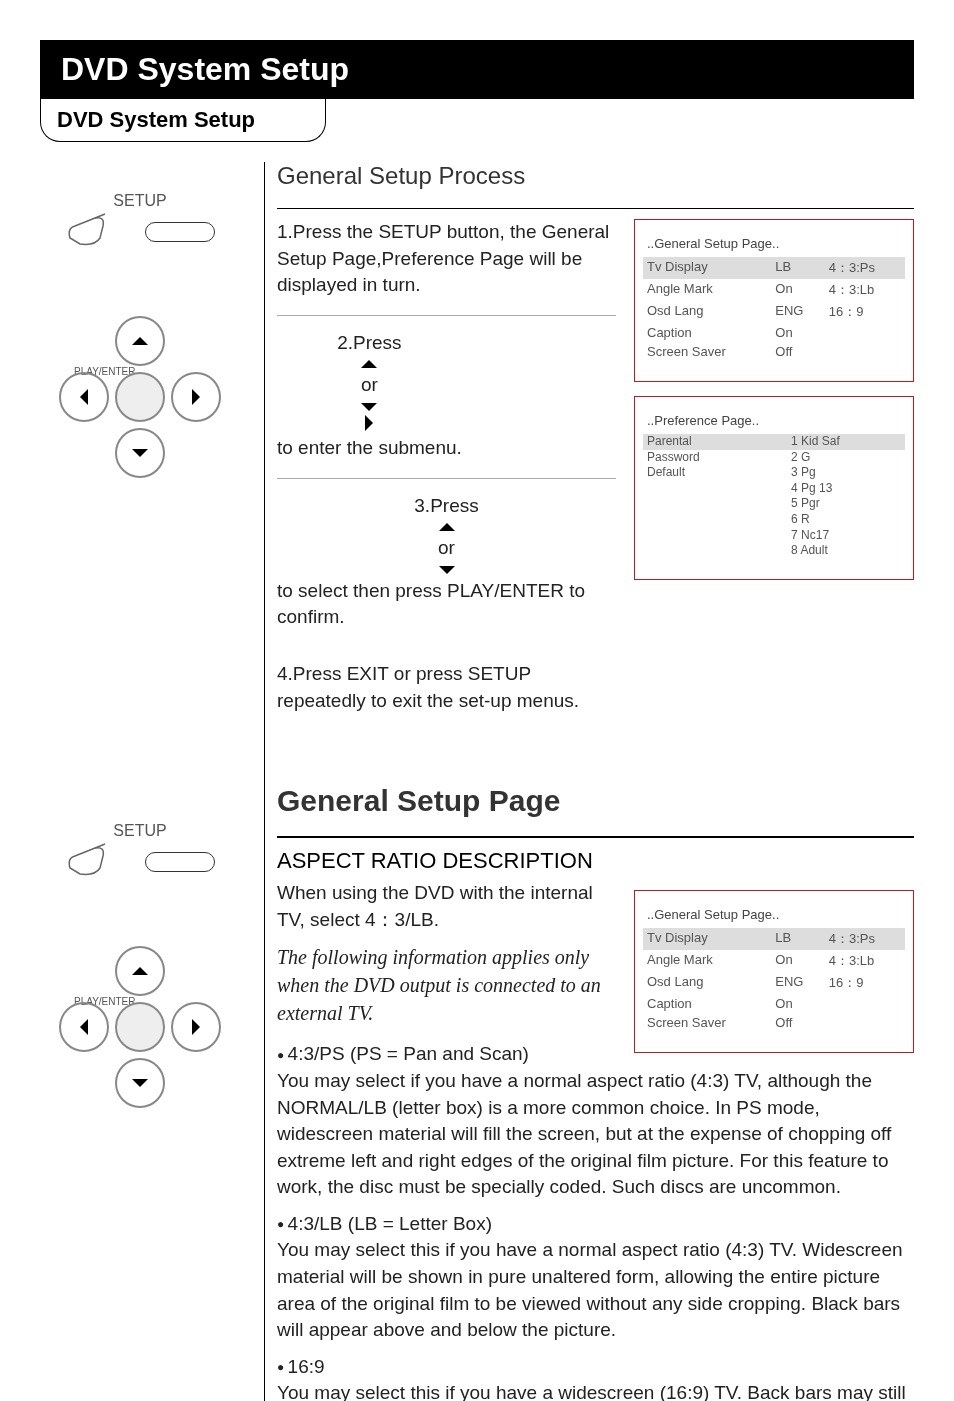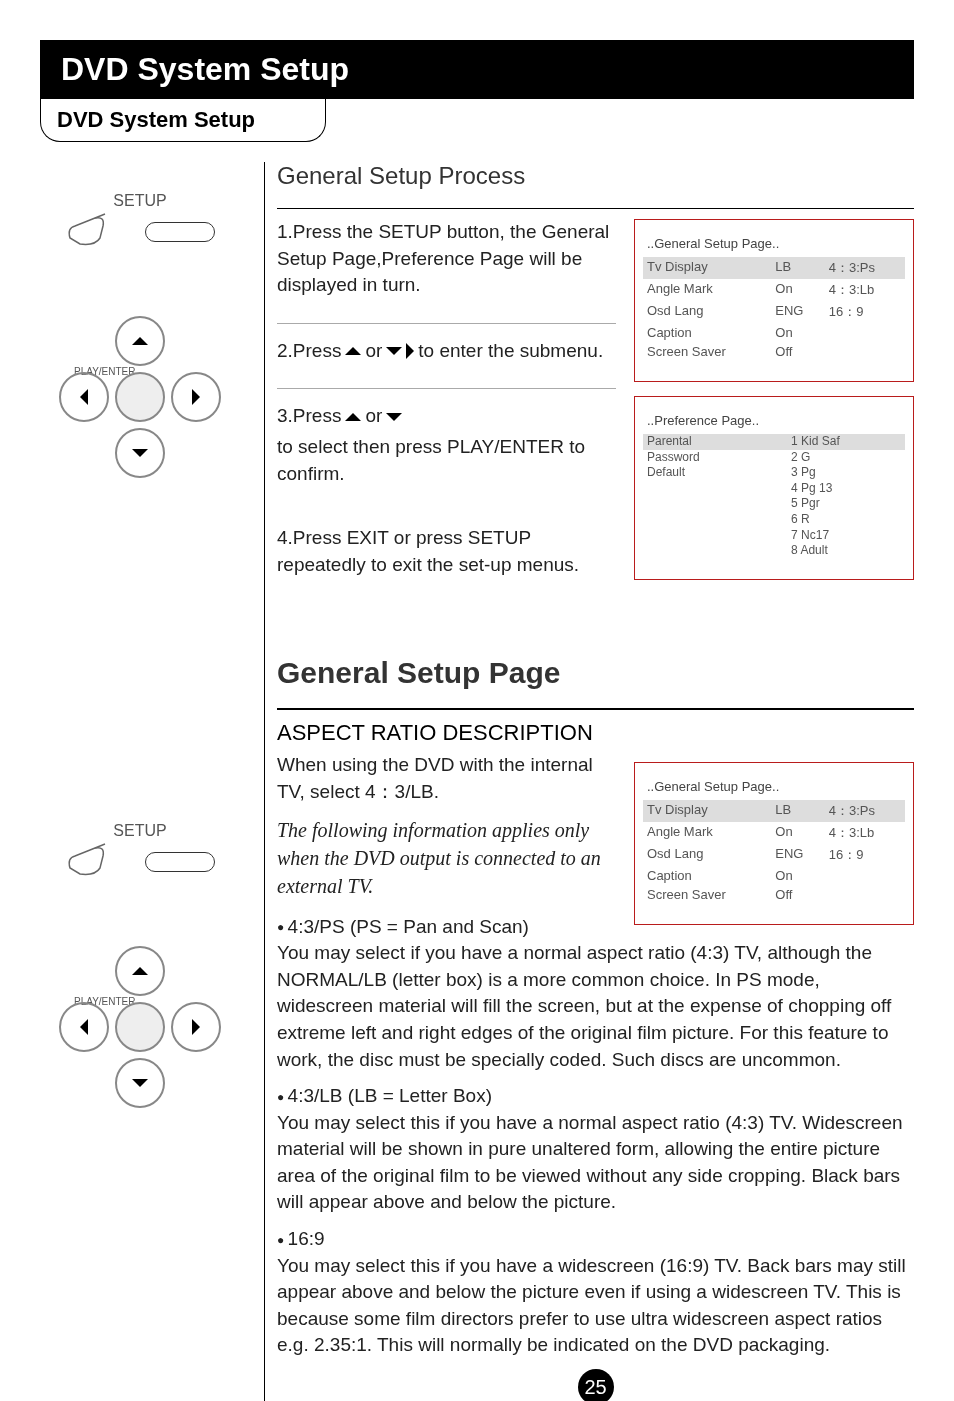--- a/index.html
+++ b/index.html
@@ -63,23 +63,23 @@
   .sub-hdr {
     font-size: 22px;
     font-weight: normal;
     margin: 8px 0 6px 0;
   }
   .body {
     font-size: 19px;
     line-height: 1.4;
     color: #222;
   }
-  .step { margin-bottom: 14px; border-bottom: 1px solid #aaa; padding-bottom: 24px; }
+  .step { margin-bottom: 14px; border-bottom: 1px solid #aaa; padding-bottom: 16px; }
   .step.nobd { border-bottom: none; }
-  .step .inline { display: inline-flex; align-items: center; gap: 4px; flex-wrap: wrap; }
+  .step .inline { display: inline-flex; align-items: center; gap: 4px; flex-wrap: wrap; flex-direction: column; }
   .tri {
     display: inline-block;
     width: 0; height: 0;
     border: 8px solid transparent;
     vertical-align: middle;
   }
   .tri.up { border-bottom-color: #000; border-top: none; }
   .tri.down { border-top-color: #000; border-bottom: none; }
   .tri.right { border-left-color: #000; border-right: none; }
   .osd-row { display: flex; gap: 18px; margin-bottom: 36px; }

